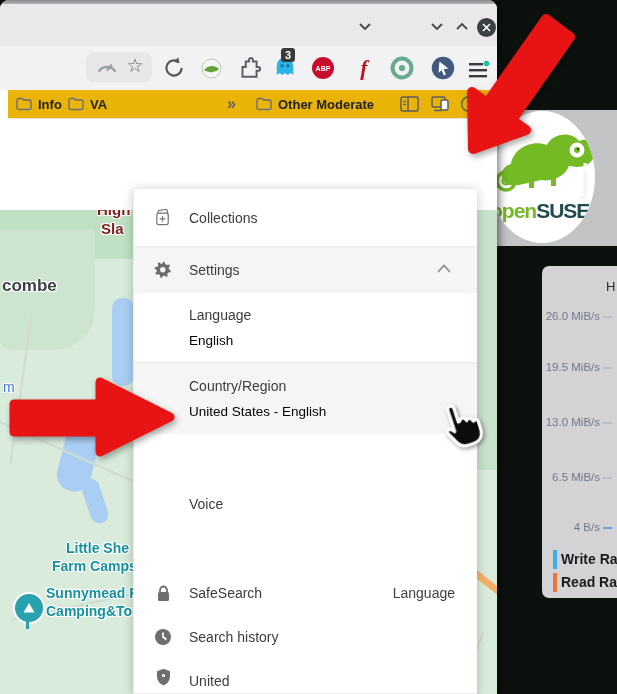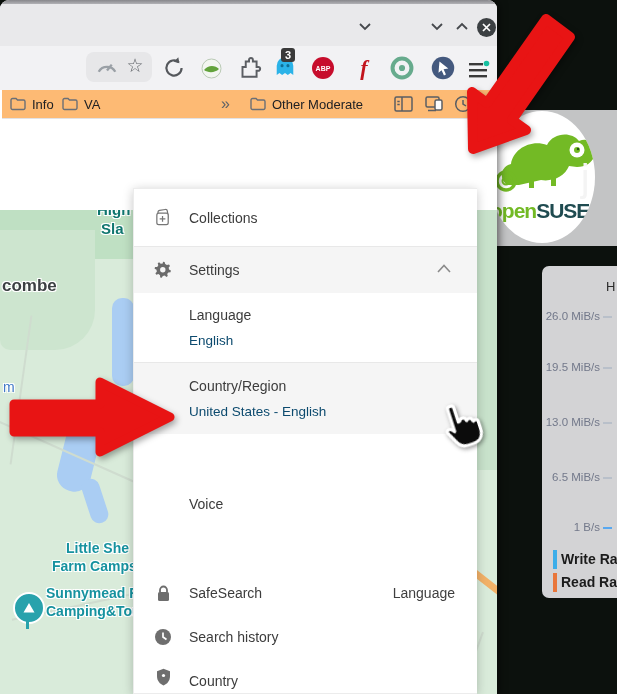--- a/index.html
+++ b/index.html
@@ -36,57 +36,57 @@
   .tbtn{position:absolute;top:12px;width:20px;height:20px;cursor:default;}
   .closebtn{position:absolute;top:14px;left:477px;width:19px;height:19px;border-radius:50%;background:#3c4043;}
   .toolbar{left:0;top:46px;width:100%;height:44px;background:#f2f2f4;}
   .urlbar{position:absolute;left:86px;top:6px;width:66px;height:30px;background:#e7e7e9;border-radius:8px;}
   .ticon{position:absolute;top:9px;width:26px;height:26px;display:flex;align-items:center;justify-content:center;}
   .badge3{position:absolute;left:281px;top:2px;background:#3a3a3a;color:#fff;font-size:11px;
           padding:0 4px;border-radius:3px;line-height:14px;font-weight:bold;z-index:2;}
   .abp{width:22px;height:22px;border-radius:50%;background:#c70d2c;color:#fff;font-size:7px;
        font-weight:bold;display:flex;align-items:center;justify-content:center;}
   .flash{color:#c2131c;font-size:22px;font-weight:bold;font-style:italic;font-family:"Liberation Serif",serif;line-height:20px;}
-  .bookmarks{left:2px;top:90px;width:100%;height:28px;background:#fdba74;border-bottom:1px solid #e2e2e5;}
+  .bookmarks{left:8px;top:90px;width:100%;height:28px;background:#eab308;border-bottom:1px solid #e2e2e5;font-weight:bold;}
   .bmitem{position:absolute;top:5px;height:18px;display:flex;align-items:center;gap:6px;
           font-size:13px;color:#202124;}
   .chev2{color:#5f6368;font-size:15px;}
 
   
   .pagehead{left:0;top:119px;width:100%;height:91px;background:#fff;}
   .signin{position:absolute;left:339px;top:153px;font-size:15px;color:#5c6670;cursor:pointer;}
   .avatar{position:absolute;left:405px;top:147px;width:32px;height:32px;border-radius:50%;
           background:#ededee;display:flex;align-items:center;justify-content:center;cursor:pointer;}
   .hamb{position:absolute;left:450px;top:150px;width:34px;height:26px;cursor:pointer;}
   .hamb div{height:2.6px;background:#565656;margin:0 0 8.4px 0;border-radius:1px;}
 
   
   .map{left:0;top:210px;width:497px;height:484px;background:#d9ebda;overflow:hidden;}
   .map-band{position:absolute;left:0;top:0;width:497px;height:49px;background:#bfe0c3;}
   .map-patch1{position:absolute;left:0;top:20px;width:95px;height:120px;background:#cde5cf;border-radius:0 0 40px 10px;}
   .map-patch2{position:absolute;left:330px;top:0;width:167px;height:260px;background:#c8e2cb;border-radius:0 0 0 60px;}
   .water{position:absolute;background:#aacdf3;}
   .road{position:absolute;background:#cfdccf;}
   .road-orange{position:absolute;background:#f2b168;}
-  .maplabel{position:absolute;color:#0f766e;font-weight:bold;
+  .maplabel{position:absolute;color:#7f1d1d;font-weight:bold;
             text-shadow:1px 1px 0 #fff,-1px -1px 0 #fff,1px -1px 0 #fff,-1px 1px 0 #fff;}
   .teal{color:#16929f;}
   .bluelbl{color:#4178c8;font-weight:normal;}
   .camp-pin{position:absolute;left:13px;top:592px;width:28px;height:28px;border-radius:50%;
             background:#28a2ac;border:2px solid #fff;display:flex;align-items:center;justify-content:center;}
   .camp-stem{position:absolute;left:26px;top:622px;width:3px;height:9px;background:#28a2ac;}
 
   
   .menu{left:133px;top:188px;width:344px;height:506px;background:#fff;z-index:4;
         box-shadow:0 2px 10px rgba(0,0,0,.22);border:1px solid #ececec;border-right:none;box-sizing:border-box;}
   .mrow{position:absolute;left:0;width:100%;box-sizing:border-box;cursor:pointer;}
   .mrow .micon{position:absolute;left:20px;top:50%;transform:translateY(-50%);width:18px;height:18px;
                display:flex;align-items:center;justify-content:center;color:#6e6e6e;}
   .mlabel{position:absolute;left:55px;font-size:14px;color:#3c3c3c;white-space:nowrap;}
-  .msub{position:absolute;left:55px;font-size:13.5px;color:#0c4a6e;white-space:nowrap;}
+  .msub{position:absolute;left:55px;font-size:13.5px;color:#000000;white-space:nowrap;}
   .mvalue{position:absolute;right:22px;font-size:14px;color:#3f3f3f;}
   .hl{background:#f5f5f5;}
   .mdivider{position:absolute;left:0;width:100%;height:1px;background:#e8e8e8;}
 
   .overlay{left:0;top:0;width:617px;height:694px;z-index:6;pointer-events:none;}
 </style>
 </head>
 <body>
 
 <div id="screen">
@@ -107,21 +107,21 @@
     <div class="logo-text"><span class="logo-open">open</span><span class="logo-suse">SUSE</span></div>
   </div>
   <div class="abs j-letter">j</div>
 
   <div class="abs panel panel1">
     <div class="panel-title">H</div>
     <div class="ytick" style="top:44px">26.0 MiB/s</div>
     <div class="ytick" style="top:95px">19.5 MiB/s</div>
     <div class="ytick" style="top:150px">13.0 MiB/s</div>
     <div class="ytick" style="top:205px">6.5 MiB/s</div>
-    <div class="ytick" style="top:255px">1 B/s</div>
+    <div class="ytick" style="top:255px">4 B/s</div>
     <div class="tickdash" style="top:50px"></div>
     <div class="tickdash" style="top:101px"></div>
     <div class="tickdash" style="top:156px"></div>
     <div class="tickdash" style="top:211px"></div>
     <div class="tickdash blue" style="top:261px"></div>
     <div class="legend-bar" style="top:284px;background:#3daee9"></div>
     <div class="legend-txt" style="top:285px">Write Rate</div>
     <div class="legend-bar" style="top:307px;background:#e9763a"></div>
     <div class="legend-txt" style="top:308px">Read Rate</div>
   </div>
@@ -340,21 +340,21 @@
         <div class="mlabel" style="top:14px">Search history</div>
       </div>
 
       <div class="mrow" style="top:470px;height:36px">
         <span class="micon">
           <svg width="15" height="18" viewBox="0 0 15 18">
               <path d="M7.5 0.8 L14 3.2 V8 C14 13 11 16 7.5 17.4 C4 16 1 13 1 8 V3.2 Z" fill="#6e6e6e"></path>
               <circle cx="7.5" cy="7.5" r="1.6" fill="#fff"></circle>
             </svg>
         </span>
-        <div class="mlabel" style="top:14px">Country</div>
+        <div class="mlabel" style="top:14px">United</div>
       </div>
     </div>
   </div>
 
   <svg class="abs overlay" viewBox="0 0 617 694">
     <g style="filter:drop-shadow(2px 3px 3px rgba(0,0,0,.35))">
       <polygon points="546,19 487,103 472,92 473,149 526,130 512,120 570,37" fill="#e81414" stroke="#e81414" stroke-width="10" stroke-linejoin="round"></polygon>
       <polygon points="14,404 100,404 100,382 170,417 100,452 100,432 14,432" fill="#e81414" stroke="#e81414" stroke-width="9" stroke-linejoin="round"></polygon>
     </g>
     <g transform="translate(437,398) rotate(-18 26 30)" style="filter:drop-shadow(1px 2px 2px rgba(0,0,0,.4))">

